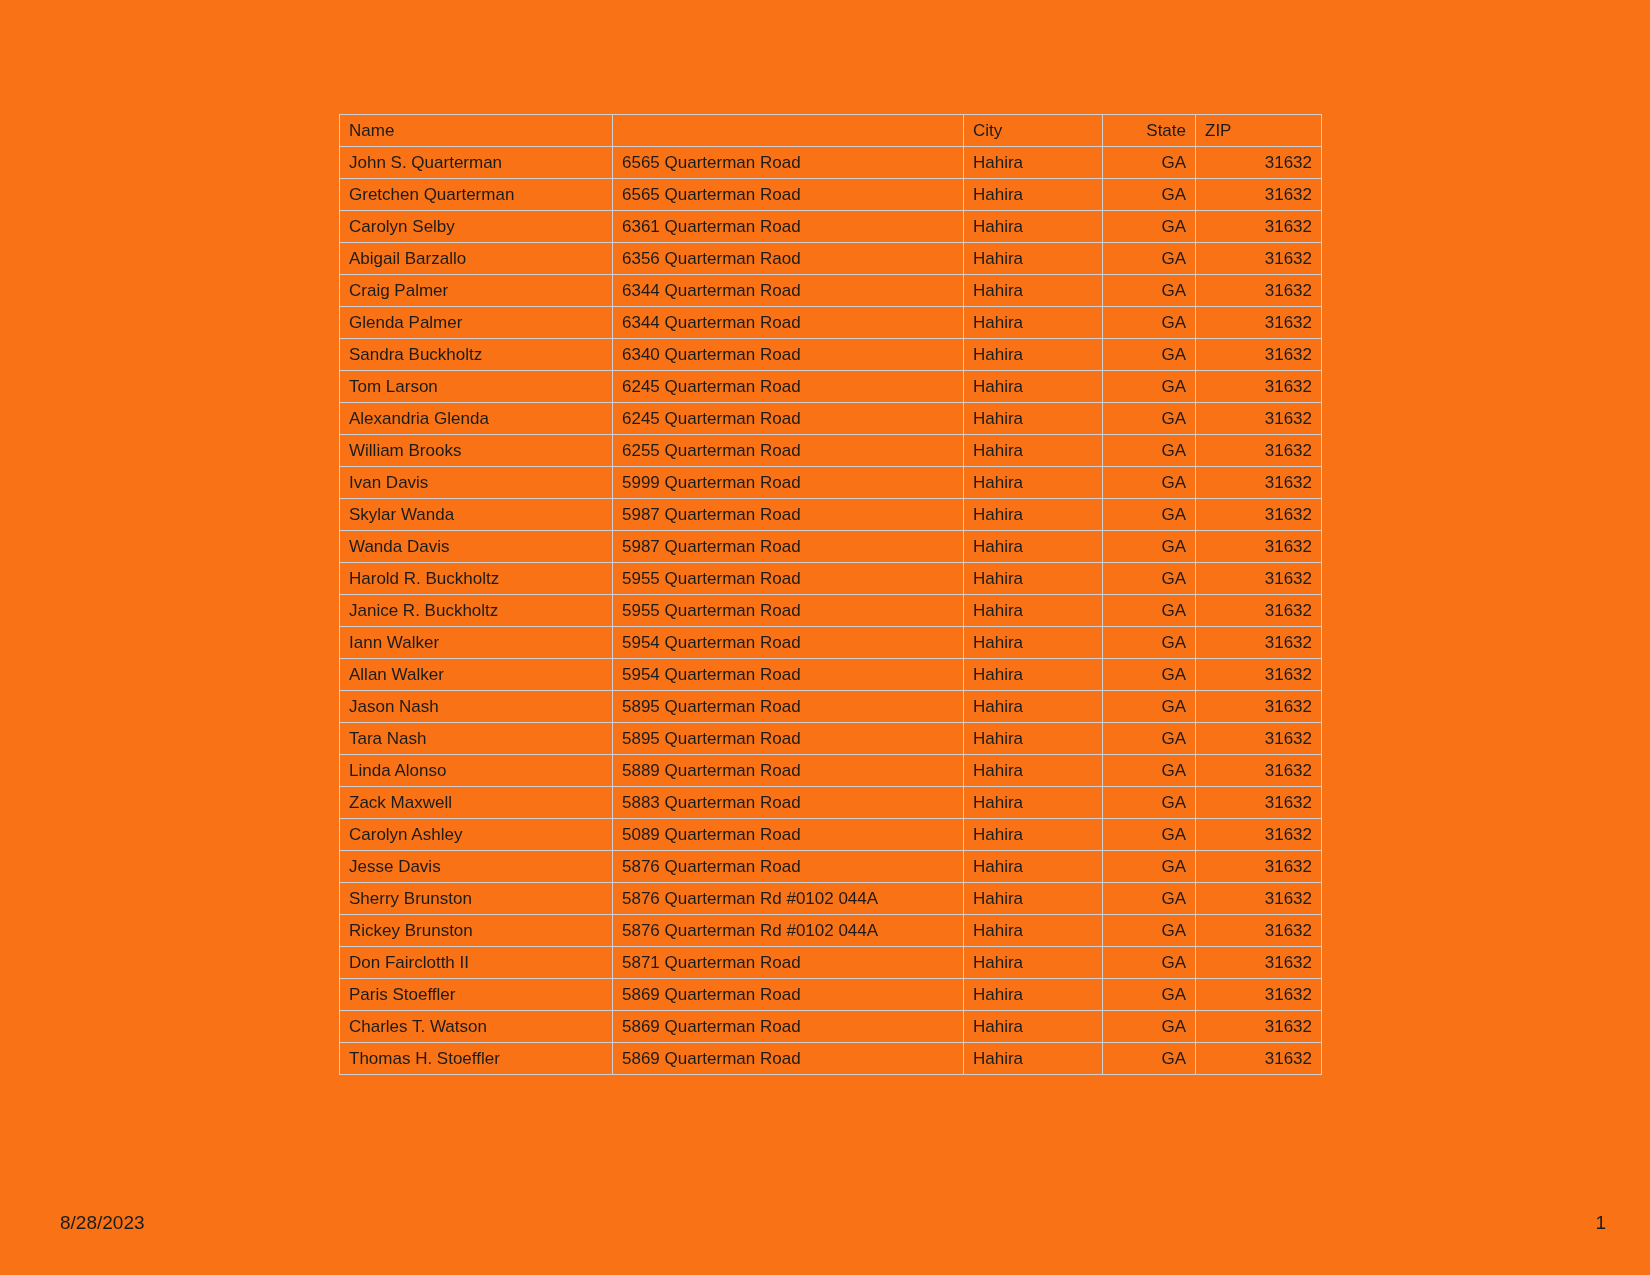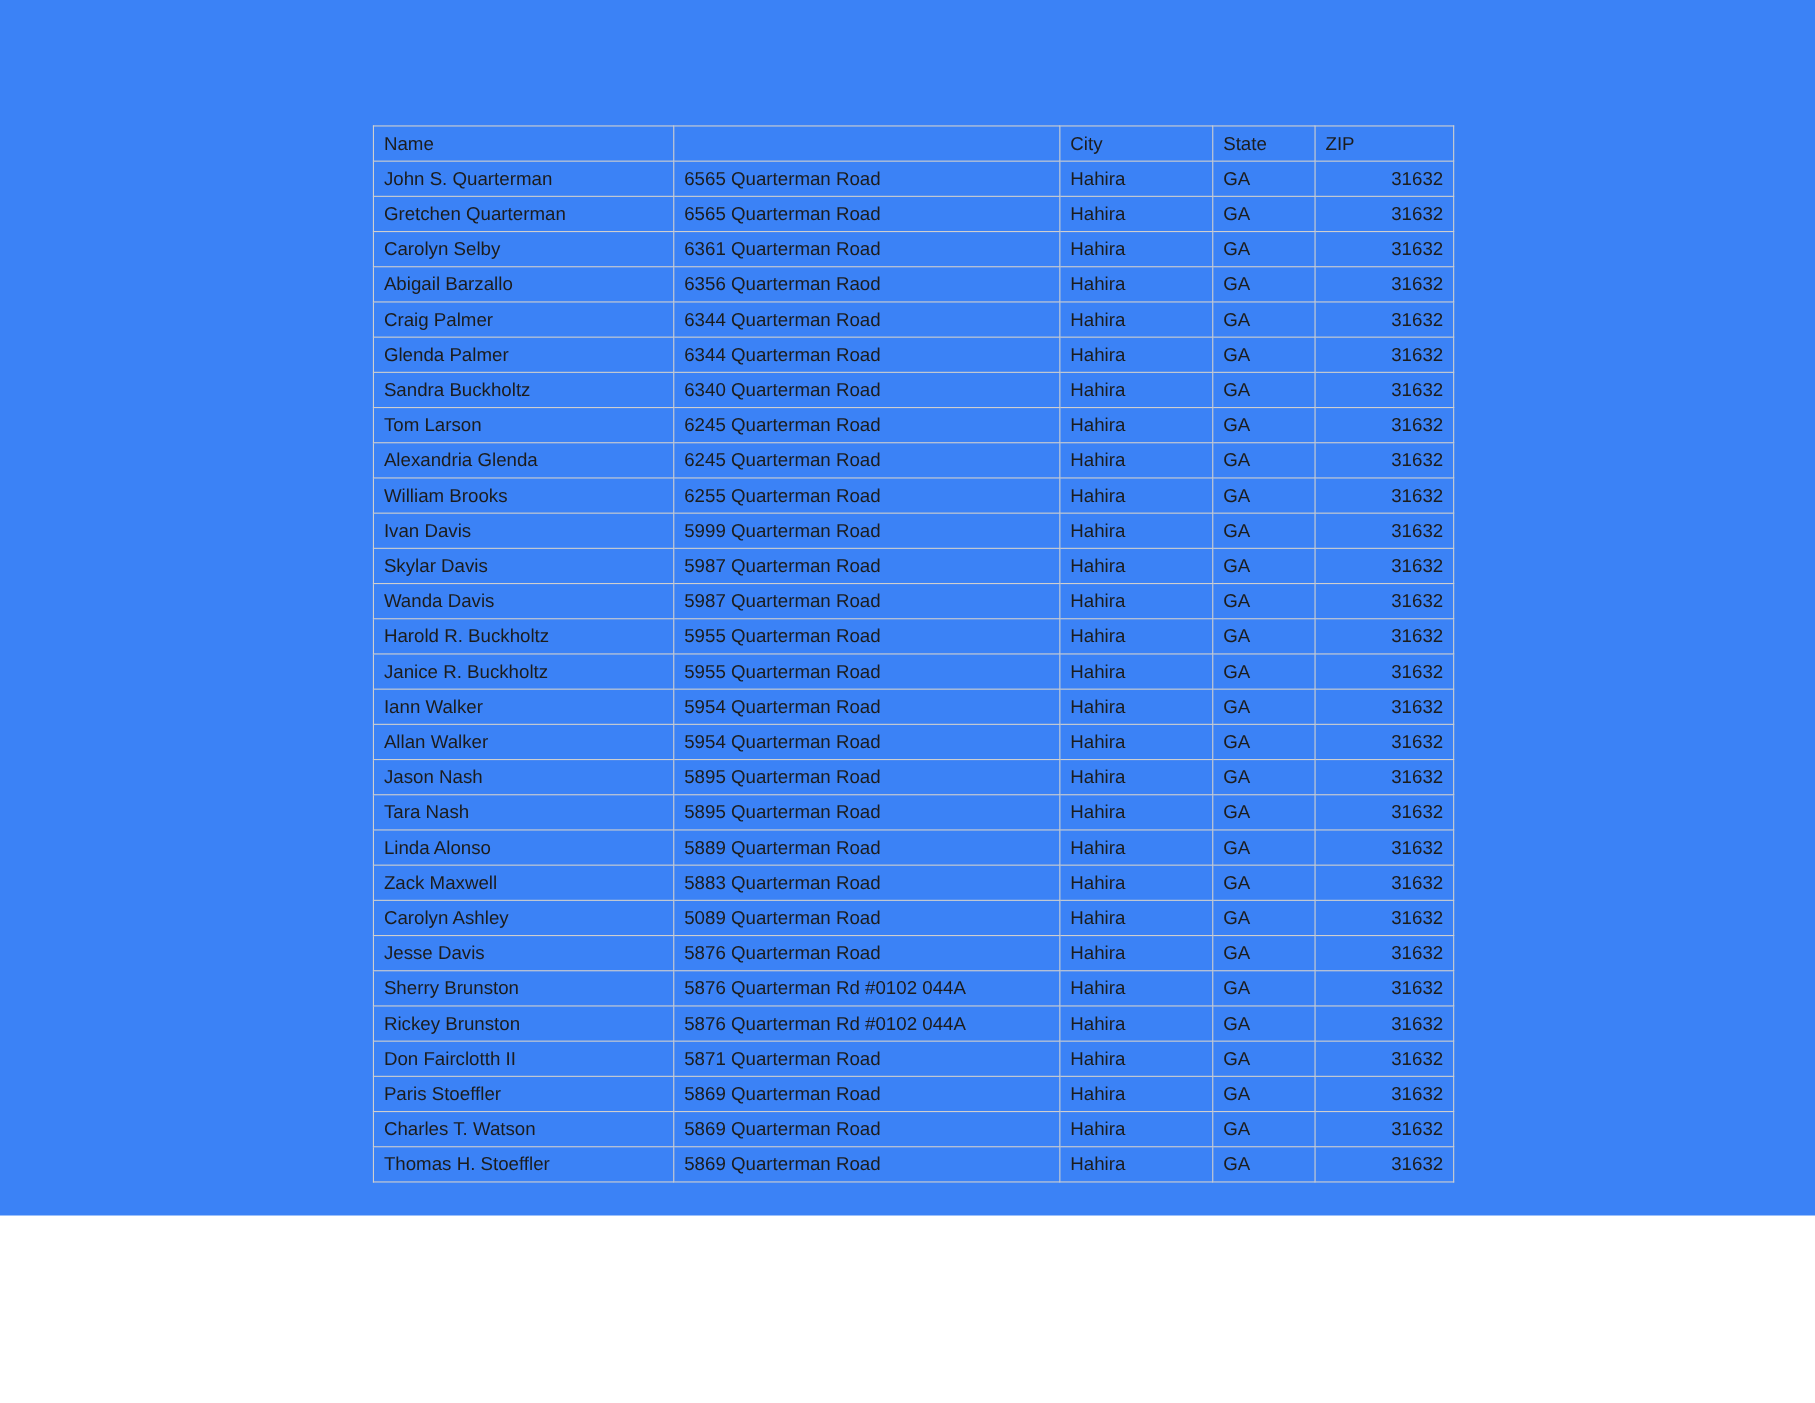--- a/index.html
+++ b/index.html
@@ -6,22 +6,22 @@
   html, body {
     width: 1650px;
     height: 1275px;
     background: #ffffff;
     font-family: "Liberation Sans", sans-serif;
     color: #1c1c1c;
   }
   .page {
     position: relative;
     width: 1650px;
-    height: 1105px;
-    background: #3b82f6;
+    height: 1275px;
+    background: #f97316;
     overflow: hidden;
     padding-left: 16px;
   }
   table.sheet {
     position: absolute;
     left: 339px;
     top: 114px;
     border-collapse: collapse;
     table-layout: fixed;
   }
@@ -34,21 +34,21 @@
     vertical-align: middle;
     height: 32px;
     padding: 0 9px;
     white-space: nowrap;
     overflow: hidden;
     color: #1c1c1c;
   }
   table.sheet th:nth-child(1), table.sheet td:nth-child(1) { width: 273px; }
   table.sheet th:nth-child(2), table.sheet td:nth-child(2) { width: 351px; }
   table.sheet th:nth-child(3), table.sheet td:nth-child(3) { width: 139px; }
-  table.sheet th:nth-child(4), table.sheet td:nth-child(4) { width: 93px;  }
+  table.sheet th:nth-child(4), table.sheet td:nth-child(4) { width: 93px; text-align: right;  }
   table.sheet th:nth-child(5), table.sheet td:nth-child(5) { width: 126px; }
   table.sheet td:nth-child(5) { text-align: right; }
   table.sheet th:nth-child(5) { text-align: left; }
   .footer-date {
     position: absolute;
     left: 60px;
     top: 1212px;
     font-size: 19px;
     color: #1c1c1c;
   }
@@ -148,21 +148,21 @@
           <td>31632</td>
         </tr>
         <tr>
           <td>Ivan Davis</td>
           <td>5999 Quarterman Road</td>
           <td>Hahira</td>
           <td>GA</td>
           <td>31632</td>
         </tr>
         <tr>
-          <td>Skylar Davis</td>
+          <td>Skylar Wanda</td>
           <td>5987 Quarterman Road</td>
           <td>Hahira</td>
           <td>GA</td>
           <td>31632</td>
         </tr>
         <tr>
           <td>Wanda Davis</td>
           <td>5987 Quarterman Road</td>
           <td>Hahira</td>
           <td>GA</td>

